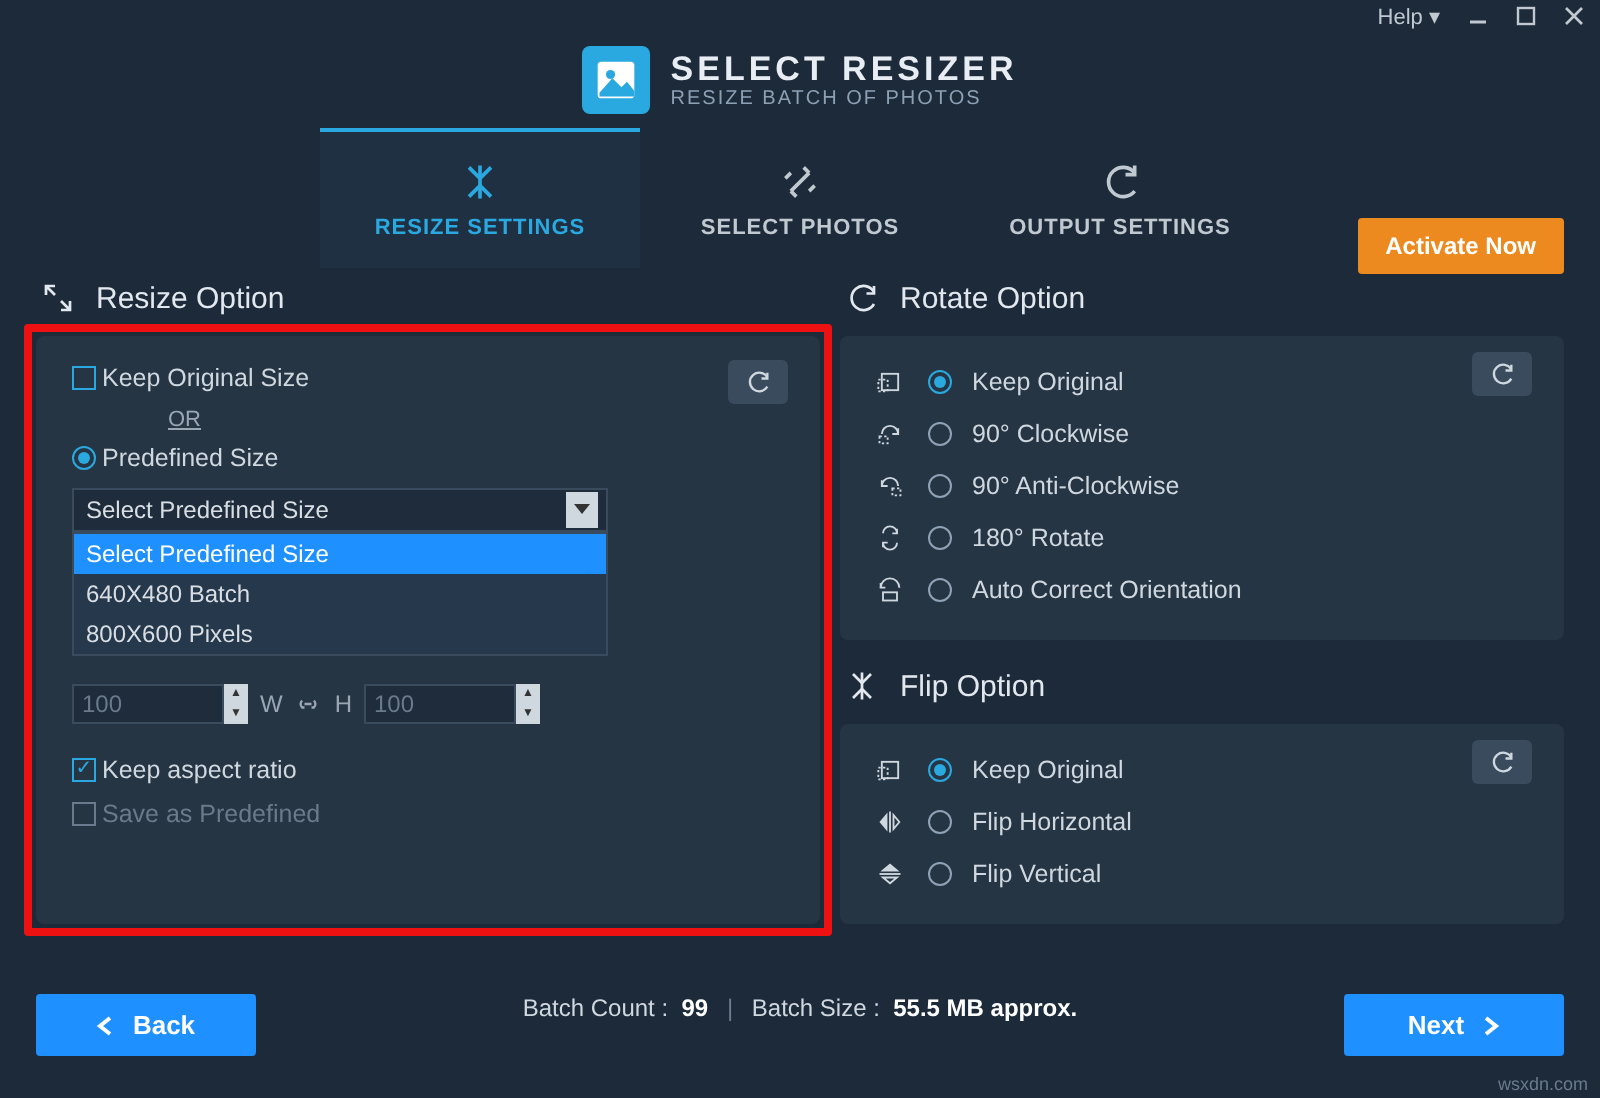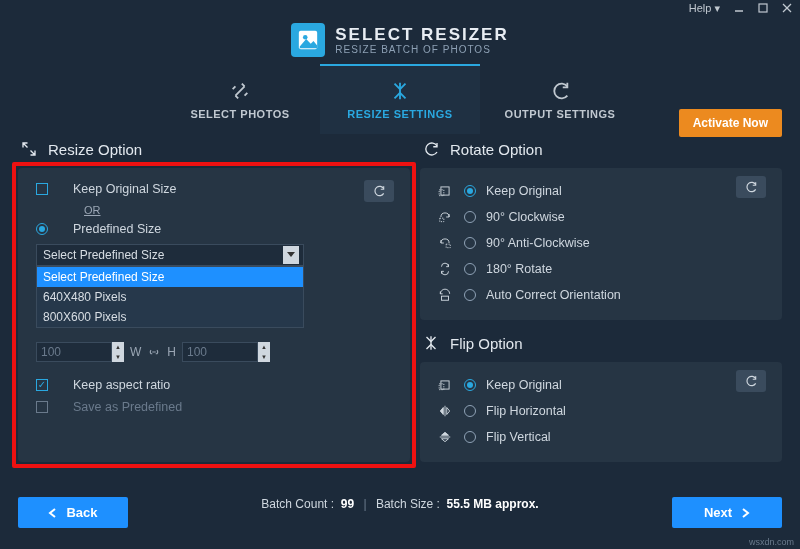--- a/index.html
+++ b/index.html
@@ -29,21 +29,21 @@
   .main { display: flex; padding: 6px 18px 0 18px; gap: 10px; }
   .col { flex: 1; }
 
   .section-head { display: flex; align-items: center; gap: 10px; font-size: 15px; color: #e2e8ee; margin-bottom: 10px; padding-left: 2px; }
   .section-head svg { width: 18px; height: 18px; }
 
   
   .panel { background: #263544; border-radius: 4px; padding: 14px 18px 16px 18px; position: relative; }
   .red-box { position: absolute; border: 4px solid #e11; left: -6px; top: -6px; right: -6px; bottom: -6px; pointer-events: none; border-radius: 2px; }
 
-  .chk-row, .rad-row { display: flex; align-items: center; gap: 25px; font-size: 12.5px; margin-bottom: 8px; color: #cfd7df; }
+  .chk-row, .rad-row { display: flex; align-items: center; gap: 3px; font-size: 12.5px; margin-bottom: 8px; color: #cfd7df; }
   .chk, .rad { width: 12px; height: 12px; border: 1px solid #2aa8e0; display: inline-flex; align-items: center; justify-content: center; flex-shrink: 0; }
   .rad { border-radius: 50%; }
   .rad.sel::after { content: ""; width: 6px; height: 6px; background: #2aa8e0; border-radius: 50%; }
   .chk.sel::after { content: "✓"; color: #2aa8e0; font-size: 10px; line-height: 1; }
 
   .or-row { font-size: 11px; color: #9aa6b4; margin: 2px 0 6px 48px; text-decoration: underline; }
 
   .reset-btn { position: absolute; right: 16px; top: 12px; width: 30px; height: 22px; background: #3a4b5d; border-radius: 3px; display: flex; align-items: center; justify-content: center; }
   .reset-btn svg { width: 14px; height: 14px; }
 
@@ -112,33 +112,33 @@
         <path d="M3 19 L10 11 L15 16 L18 13 L22 18 V21 H3 Z" fill="#2aa8e0"></path>
       </svg>
   </div>
   <div class="logo-text">
     <span class="t1">SELECT RESIZER</span>
     <span class="t2">RESIZE BATCH OF PHOTOS</span>
   </div>
 </div>
 
 <div class="tabs">
+  <div class="tab active">
+    <svg viewBox="0 0 24 24" fill="none" stroke="#2aa8e0" stroke-width="2">
+        <path d="M6 4 L12 10 L18 4 M6 20 L12 14 L18 20"></path>
+        <line x1="12" y1="3" x2="12" y2="21"></line>
+      </svg>
+    <span>RESIZE SETTINGS</span>
+  </div>
   <div class="tab">
     <svg viewBox="0 0 24 24" fill="none" stroke="#c0c8d0" stroke-width="2">
         <path d="M7 17 L17 7 M7 7 L4 10 M17 17 L20 14"></path>
         <path d="M17 7 L14 4 M7 17 L10 20"></path>
       </svg>
     <span>SELECT PHOTOS</span>
-  </div>
-  <div class="tab active">
-    <svg viewBox="0 0 24 24" fill="none" stroke="#2aa8e0" stroke-width="2">
-        <path d="M6 4 L12 10 L18 4 M6 20 L12 14 L18 20"></path>
-        <line x1="12" y1="3" x2="12" y2="21"></line>
-      </svg>
-    <span>RESIZE SETTINGS</span>
   </div>
   <div class="tab">
     <svg viewBox="0 0 24 24" fill="none" stroke="#c0c8d0" stroke-width="2">
         <path d="M20 7 A8 8 0 1 0 20 17"></path>
         <path d="M20 3 L20 8 L15 8"></path>
       </svg>
     <span>OUTPUT SETTINGS</span>
   </div>
   <div class="activate">Activate Now</div>
 </div>
@@ -176,21 +176,21 @@
         <div class="dd-sel">
           <span>Select Predefined Size</span>
           <span class="arrow">
               <svg width="8" height="6" viewBox="0 0 8 6">
                 <path d="M0 0 L4 5 L8 0 Z" fill="#333"></path>
               </svg>
             </span>
         </div>
         <div class="dd-list">
           <div class="hover">Select Predefined Size</div>
-          <div>640X480 Pixels</div>
+          <div>640X480 Batch</div>
           <div>800X600 Pixels</div>
         </div>
       </div>
 
       <div class="spin-row">
         <div class="spin">
           <input value="100" style="">
           <div class="ud">
               <span>▲</span>
               <span>▼</span>

